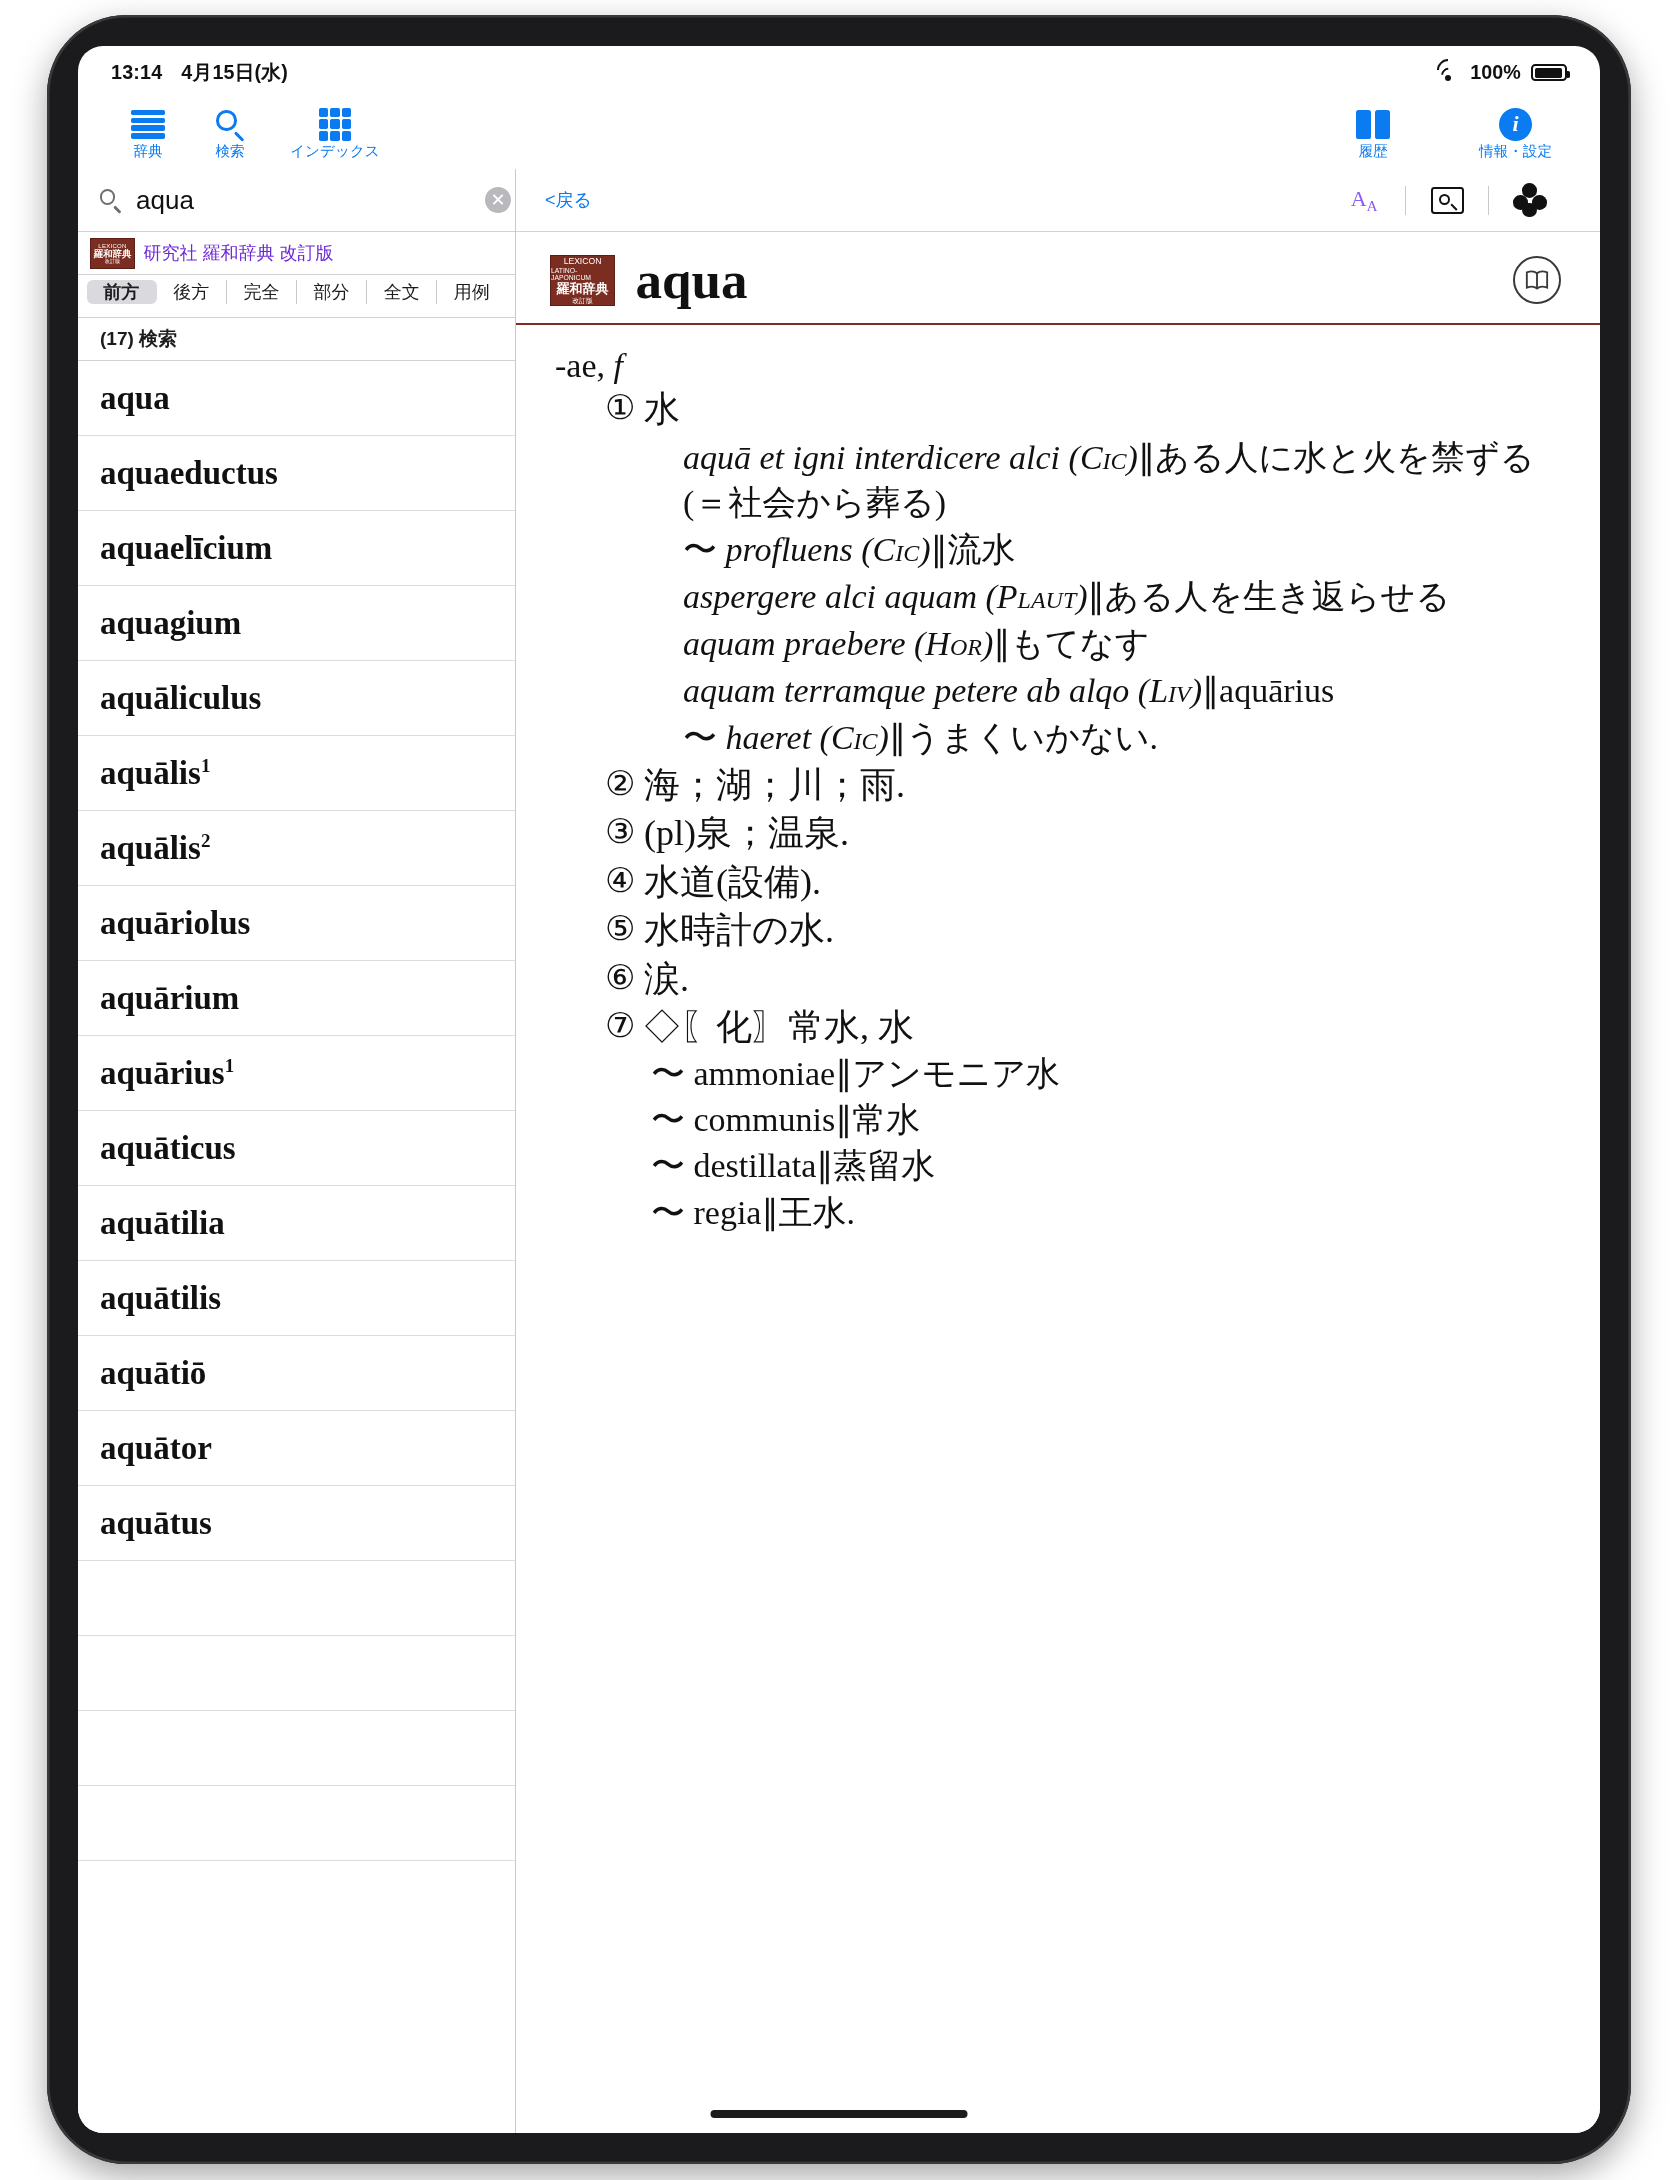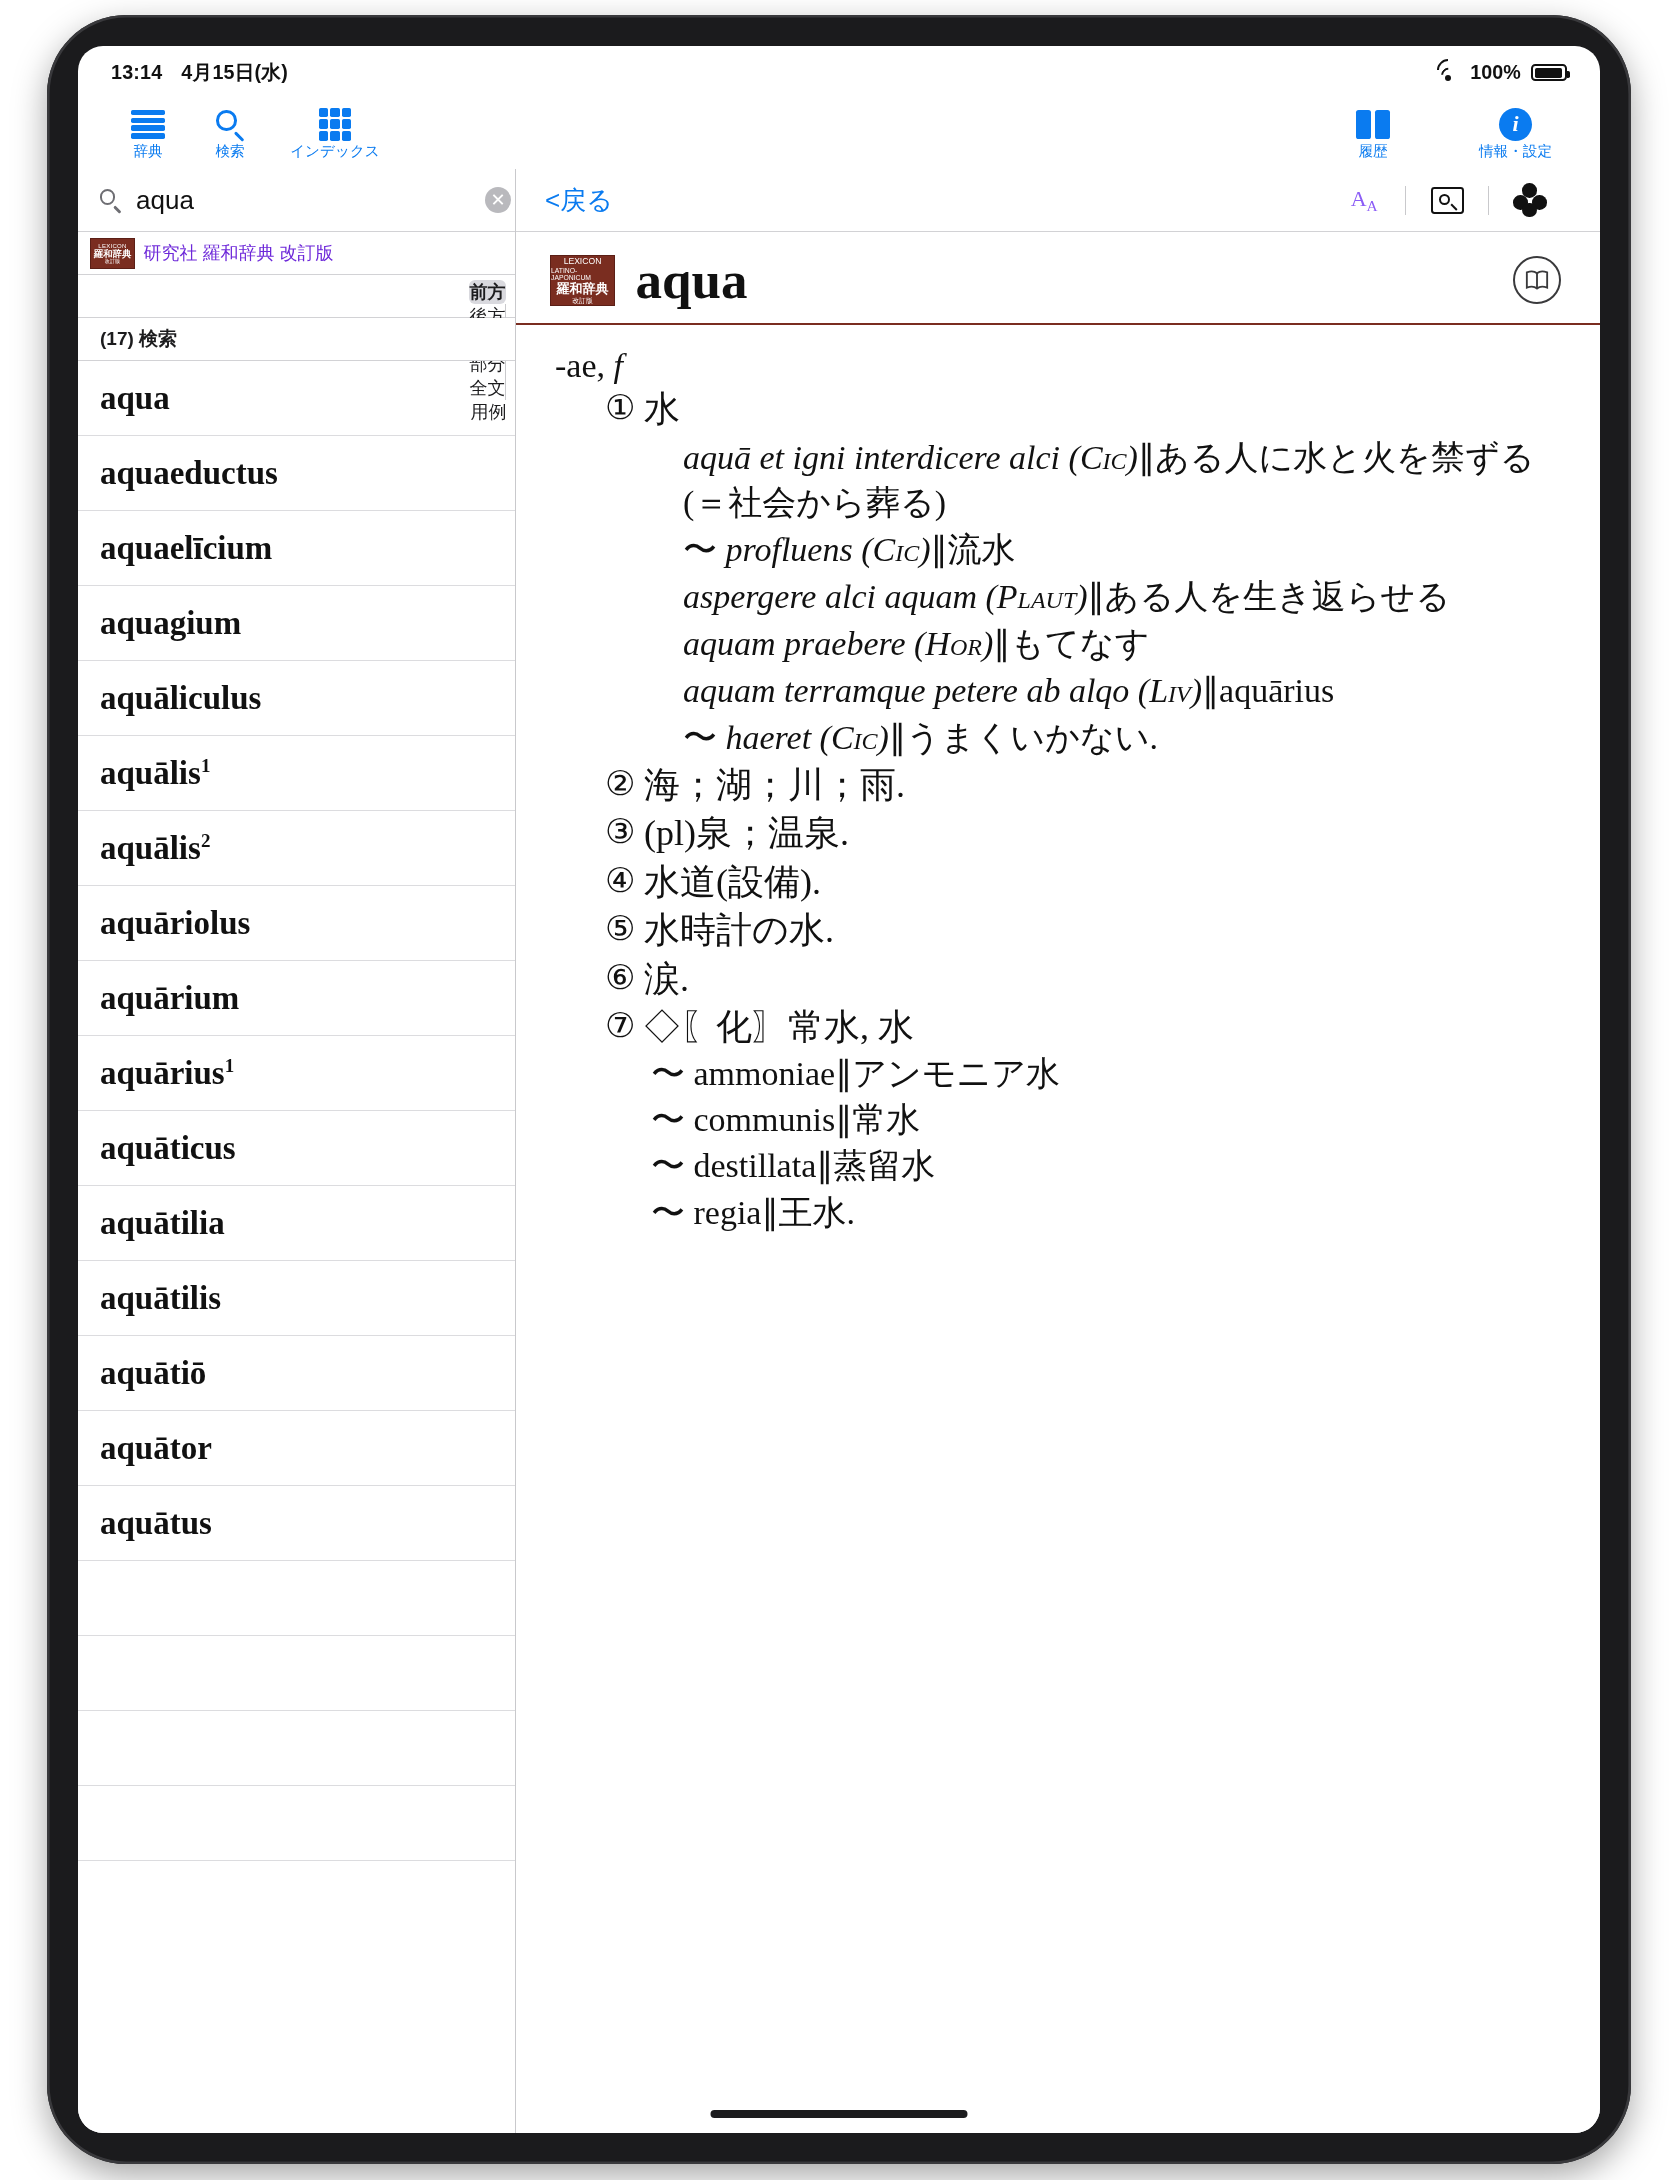--- a/index.html
+++ b/index.html
@@ -149,25 +149,24 @@
     width: 45px; height: 31px; background: #7a2d20; color: #fff;
     display:flex; flex-direction: column; align-items:center; justify-content:center;
     border: 0.9px solid #5b1f16; line-height: 1;
   }
   .dict-badge .l1 { font-size: 6px; letter-spacing: 0.3px; }
   .dict-badge .l2 { font-size: 9.4px; font-weight: bold; }
   .dict-badge .l3 { font-size: 5.1px; }
   #dict-name { font-size: 18px; color: #6d28d9; }
 
   #filter-row {
-    height: 43px; display: flex; align-items: flex-end;
+    height: 43px; display: flex; align-items: flex-start;
     border-bottom: 0.9px solid #d2d2d5;
     padding: 5.1px 8.6px;
     gap: 0;
-    flex-direction: column;
   }
   .filter-tab {
     flex: 1; display:flex; align-items:center; justify-content:center;
     font-size: 18px; color: #1c1c1e; cursor: pointer;
     border-right: 0.9px solid #c9c9cc;
   }
   .filter-tab:last-child { border-right: none; }
   .filter-tab.active { background: #d9d9de; border-radius: 6px; border-right-color: transparent; font-weight: 600; }
 
   #result-count {
@@ -189,21 +188,21 @@
   .result-item sup { font-size: 19px; vertical-align: super; font-weight: bold; }
   .result-blank { height: 75px; border-bottom: 0.9px solid #dcdcdf; }
 
   
   #detail { flex: 1; display: flex; flex-direction: column; background: #fff; }
   #detail-toolbar {
     height: 63px; display: flex; align-items: center;
     padding: 0 29px;
     border-bottom: 0.9px solid #d2d2d5;
   }
-  #back-btn { font-size: 26px; color: #0a7bf0; cursor: pointer; }
+  #back-btn { font-size: 18px; color: #0a7bf0; cursor: pointer; }
   #detail-tools { margin-left: auto; display: flex; align-items: center; gap: 0; }
   .dt-btn { width: 82px; display:flex; align-items:center; justify-content:center; cursor:pointer; }
   .dt-sep { width: 0.9px; height: 29px; background: #c9c9cc; }
   .icon-aa { font-family: "Liberation Serif", serif; color: #8b5cf6; font-size: 22px; position: relative; }
   .icon-aa sub { font-size: 15.4px; }
   .icon-searchpage {
     width: 33px; height: 27px; border: 2.1px solid #111; border-radius: 3.4px; position: relative;
   }
   .icon-searchpage b { position:absolute; left:6px; top:5.1px; width: 11px; height: 11px; border: 2.1px solid #111; border-radius: 50%; }
   .icon-searchpage i { position:absolute; right:4.3px; bottom:4.3px; width: 7.7px; height: 2.1px; background:#111; transform: rotate(45deg); }

